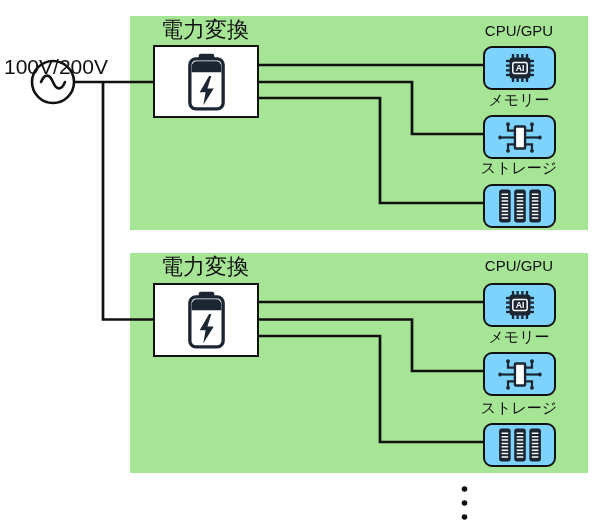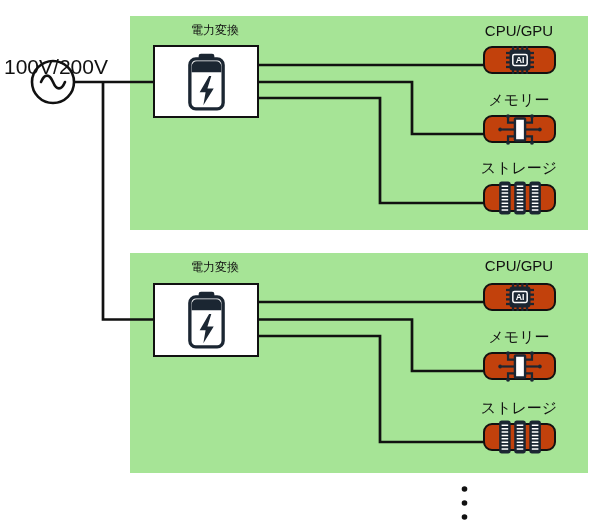--- a/index.html
+++ b/index.html
@@ -9,25 +9,25 @@
   .panel{position:absolute;left:130px;width:458px;background:#a6e496;z-index:1;}
   #panel1{top:16px;height:214px;}
   #panel2{top:253px;height:220px;}
   
   #wires{position:absolute;left:0;top:0;z-index:2;}
   
   .conv-box{position:absolute;left:153px;width:106px;height:73px;background:#fff;
             border:2.5px solid #111;box-sizing:border-box;z-index:3;
             display:flex;align-items:center;justify-content:center;}
   #conv1{top:45px;} #conv2{top:283px;height:74px;}
-  .conv-label{position:absolute;left:152px;width:126px;text-align:center;
-              font-size:12px;line-height:18px;z-index:3;}
+  .conv-label{position:absolute;left:142px;width:126px;text-align:center;
+              font-size:22px;line-height:18px;z-index:3;}
   #convlab1{top:21px;} #convlab2{top:258px;}
   
-  .comp{position:absolute;left:483px;width:73px;height:28px;background:#c2410c;
+  .comp{position:absolute;left:483px;width:73px;height:44px;background:#7dd3fc;
         border:2.5px solid #111;border-radius:9px;box-sizing:border-box;z-index:3;
         display:flex;align-items:center;justify-content:center;}
   #cpu1{top:46px;} #mem1{top:115px;} #sto1{top:184px;}
   #cpu2{top:283px;} #mem2{top:352px;} #sto2{top:423px;}
   .comp-label{position:absolute;left:464px;width:110px;text-align:center;
               font-size:15px;line-height:17px;z-index:3;}
   #cpulab1{top:22px;} #memlab1{top:91px;} #stolab1{top:159px;}
   #cpulab2{top:257px;} #memlab2{top:328px;} #stolab2{top:399px;}
   
   #srclabel{position:absolute;left:4px;top:40px;width:98px;text-align:center;

